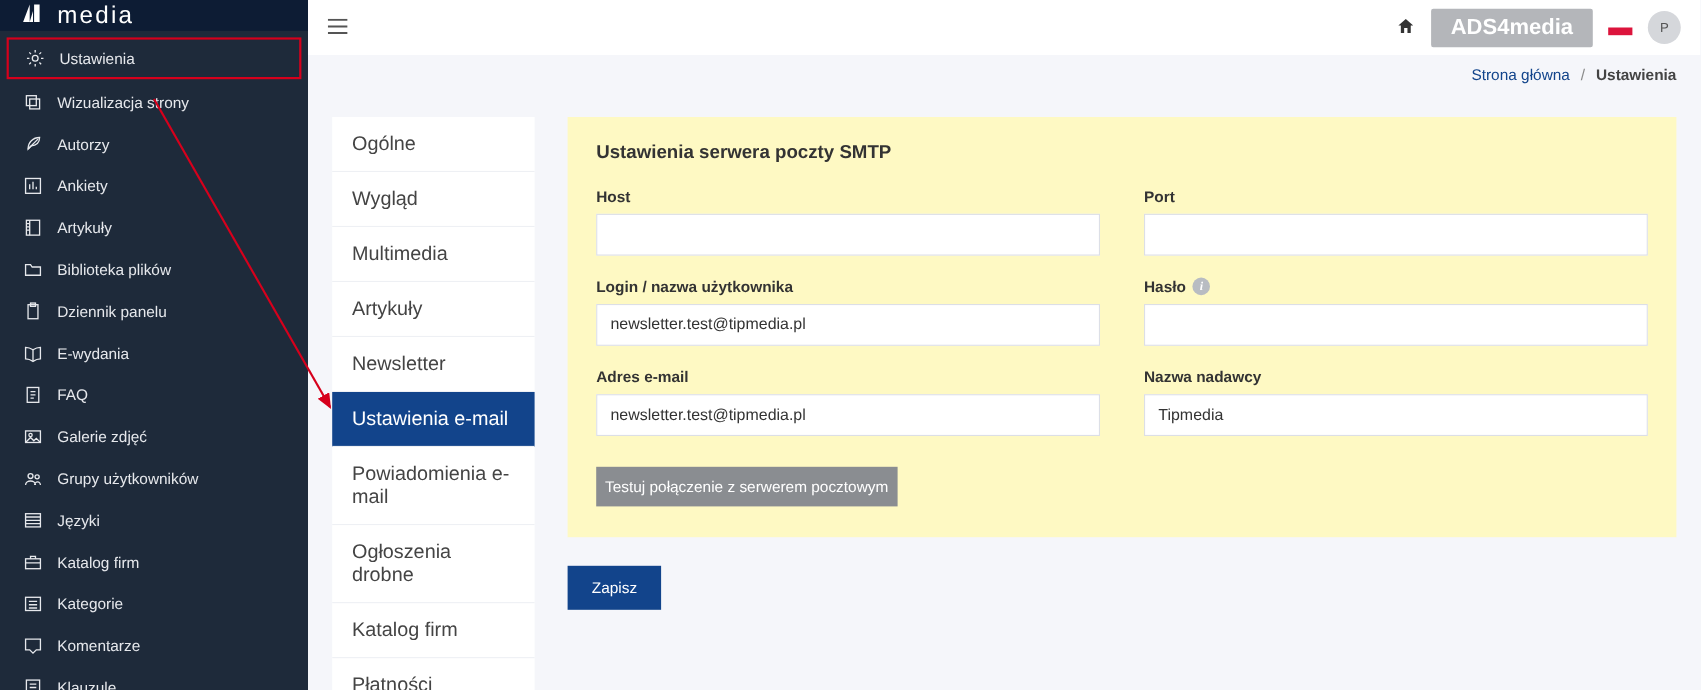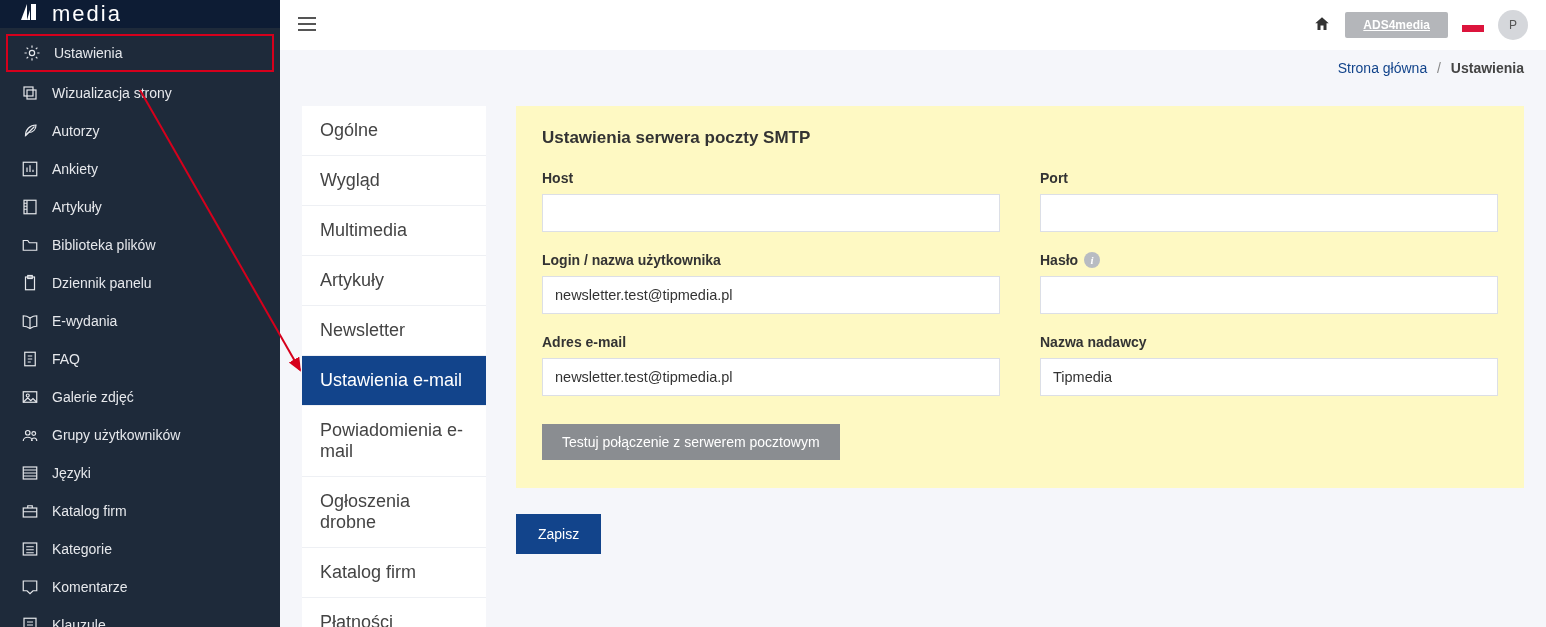--- a/index.html
+++ b/index.html
@@ -92,22 +92,21 @@
   }
   .topbar-left, .topbar-right { display: flex; align-items: center; gap: 14px; }
   .burger svg { stroke: #555; }
   .home-icon svg { fill: #444; }
   .brand-btn {
     background: var(--grey-btn-light);
     color: #fff;
     padding: 6px 18px;
     border-radius: 2px;
     font-weight: 600;
-    font-size: 12px;
-    text-decoration: underline;
+    font-size: 20px;
   }
   .flag {
     width: 22px; height: 14px; background: #fff; position: relative; border: 0;
   }
   .flag::before { content:""; position:absolute; bottom:0; left:0; right:0; height:50%; background:#dc143c; }
   .avatar {
     width: 30px; height: 30px; border-radius: 50%; background: #d5d7db;
     display: inline-flex; align-items: center; justify-content: center;
     font-size: 12px; color: #555;
   }
@@ -177,21 +176,21 @@
     padding: 0 12px;
     border: 1px solid var(--border);
     font-size: 14.5px;
     color: #333;
     background: #fff;
   }
   .btn {
     border: none;
     cursor: pointer;
     font-size: 14px;
-    padding: 10px 20px;
+    padding: 10px 8px;
   }
   .btn-test {
     background: var(--grey-btn);
     color: #fff;
     margin-top: 28px;
   }
   .btn-save {
     background: var(--accent-blue);
     color: #fff;
     align-self: flex-start;

